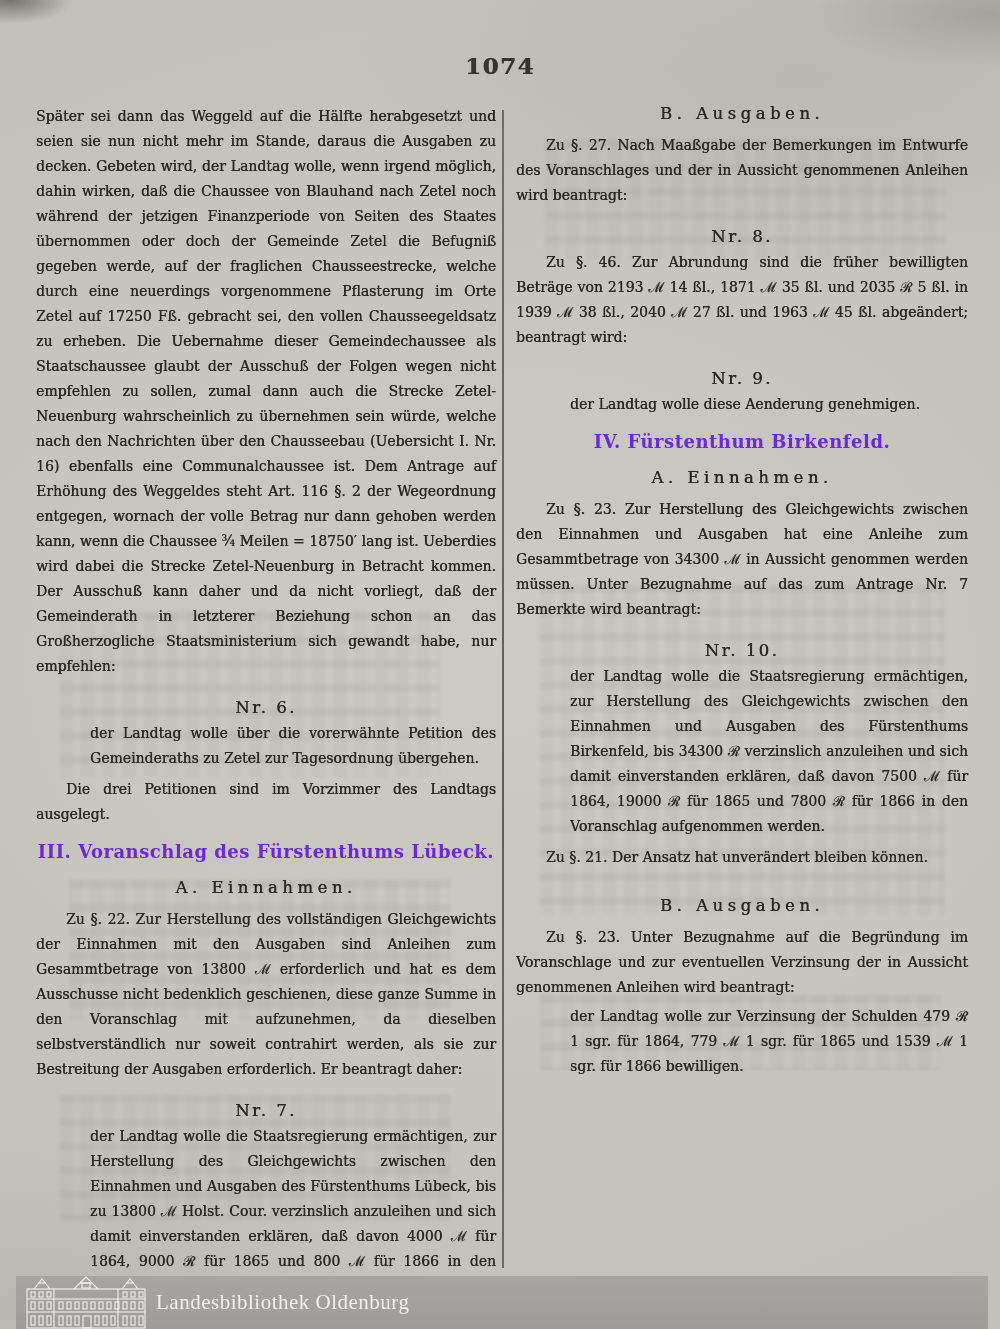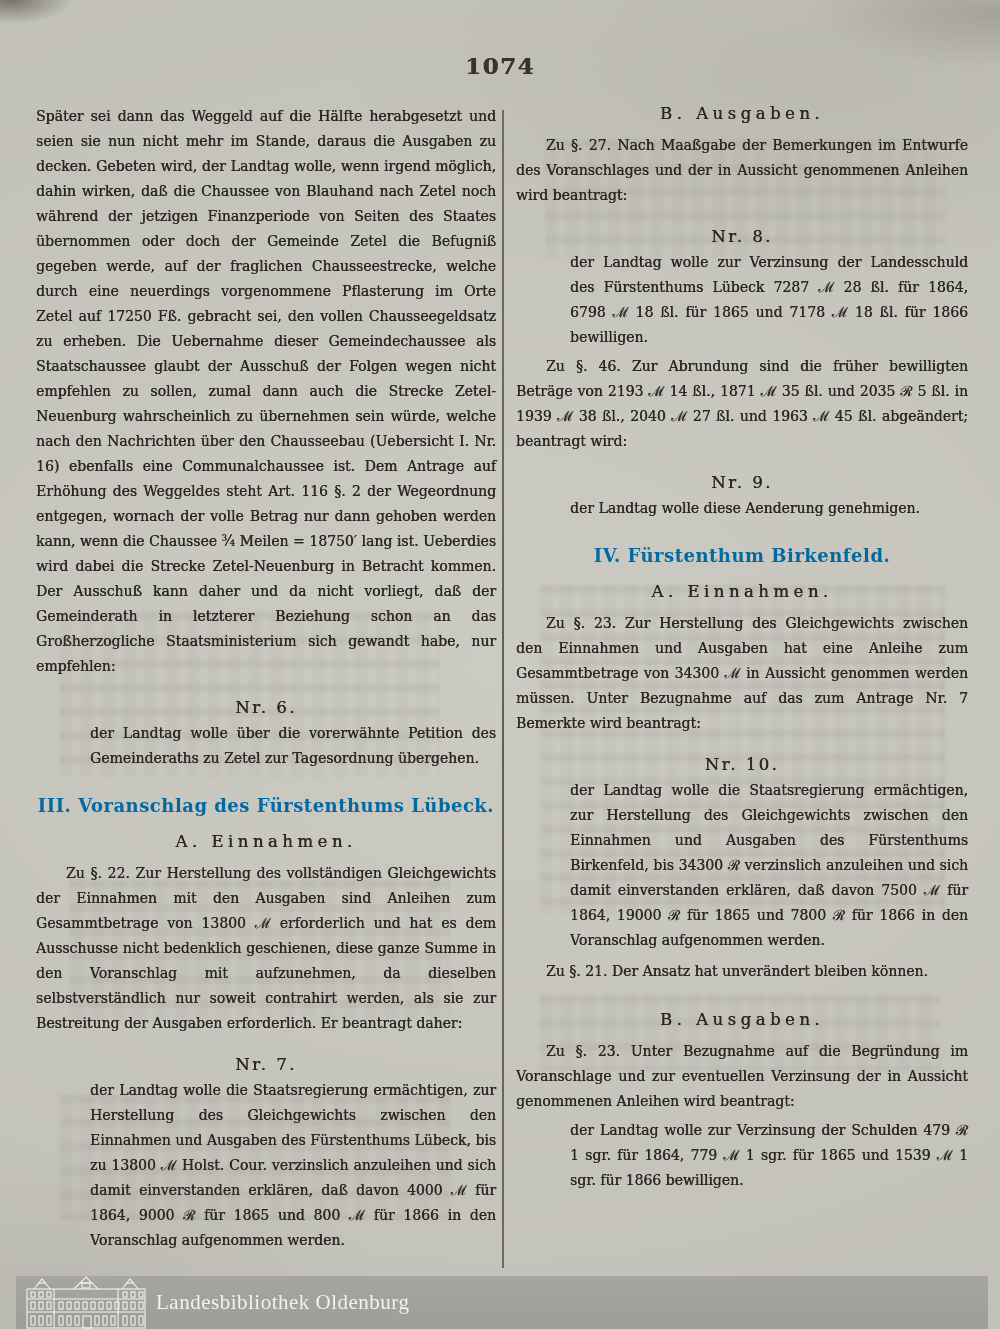--- a/index.html
+++ b/index.html
@@ -54,21 +54,21 @@
     text-shadow:.35px 0 0 rgba(43,38,32,.9);
   }
   .indent{text-indent:30px;}
   .petition{margin:4px 0 4px 54px;}
   .nr{
     text-align:center;font-size:16.5px;font-weight:normal;letter-spacing:2.5px;
     margin:19px 0 3px;text-shadow:.4px 0 0 rgba(43,38,32,.9);
   }
   .section{
     text-align:center;font-size:18px;font-weight:bold;letter-spacing:.5px;
-    margin:24px 0 4px;color:#0369a1;
+    margin:14px 0 4px;color:#6d28d9;
   }
   .sub{
     text-align:center;font-size:16.5px;font-weight:normal;letter-spacing:4.5px;
     margin:16px 0 10px;text-shadow:.4px 0 0 rgba(43,38,32,.9);
   }
   .mt0{margin-top:0;}
   .mt6{margin-top:6px;}
   .mt14{margin-top:4px;}
   .mt26{margin-top:26px;}
 
@@ -98,35 +98,35 @@
   <div class="bleed b6"></div>
 
   <div class="page-number">1074</div>
 
   <div class="columns">
 
     <div class="col col-left">
       <p class="para mt0">Später sei dann das Weggeld auf die Hälfte herabgesetzt und seien sie nun nicht mehr im Stande, daraus die Ausgaben zu decken. Gebeten wird, der Landtag wolle, wenn irgend möglich, dahin wirken, daß die Chaussee von Blauhand nach Zetel noch während der jetzigen Finanzperiode von Seiten des Staates übernommen oder doch der Gemeinde Zetel die Befugniß gegeben werde, auf der fraglichen Chausseestrecke, welche durch eine neuerdings vorgenommene Pflasterung im Orte Zetel auf 17250 Fß. gebracht sei, den vollen Chausseegeldsatz zu erheben. Die Uebernahme dieser Gemeindechaussee als Staatschaussee glaubt der Ausschuß der Folgen wegen nicht empfehlen zu sollen, zumal dann auch die Strecke Zetel-Neuenburg wahrscheinlich zu übernehmen sein würde, welche nach den Nachrichten über den Chausseebau (Uebersicht I. Nr. 16) ebenfalls eine Communalchaussee ist. Dem Antrage auf Erhöhung des Weggeldes steht Art. 116 §. 2 der Wegeordnung entgegen, wornach der volle Betrag nur dann gehoben werden kann, wenn die Chaussee ¾ Meilen = 18750′ lang ist. Ueberdies wird dabei die Strecke Zetel-Neuenburg in Betracht kommen. Der Ausschuß kann daher und da nicht vorliegt, daß der Gemeinderath in letzterer Beziehung schon an das Großherzogliche Staatsministerium sich gewandt habe, nur empfehlen:</p>
       <h4 class="nr">Nr. 6.</h4>
       <p class="petition">der Landtag wolle über die vorerwähnte Petition des Gemeinderaths zu Zetel zur Tagesordnung übergehen.</p>
+      <p class="para indent mt6">Die drei Petitionen sind im Vorzimmer des Landtags ausgelegt.</p>
       <h3 class="section">III. Voranschlag des Fürstenthums Lübeck.</h3>
       <h4 class="sub">A. Einnahmen.</h4>
       <p class="para indent">Zu §. 22. Zur Herstellung des vollständigen Gleichgewichts der Einnahmen mit den Ausgaben sind Anleihen zum Gesammtbetrage von 13800 ℳ erforderlich und hat es dem Ausschusse nicht bedenklich geschienen, diese ganze Summe in den Voranschlag mit aufzunehmen, da dieselben selbstverständlich nur soweit contrahirt werden, als sie zur Bestreitung der Ausgaben erforderlich. Er beantragt daher:</p>
       <h4 class="nr">Nr. 7.</h4>
       <p class="petition">der Landtag wolle die Staatsregierung ermächtigen, zur Herstellung des Gleichgewichts zwischen den Einnahmen und Ausgaben des Fürstenthums Lübeck, bis zu 13800 ℳ Holst. Cour. verzinslich anzuleihen und sich damit einverstanden erklären, daß davon 4000 ℳ für 1864, 9000 ℛ für 1865 und 800 ℳ für 1866 in den Voranschlag aufgenommen werden.</p>
 
     </div>
 
     <div class="divider"></div>
 
     <div class="col col-right">
       <h4 class="sub mt0">B. Ausgaben.</h4>
       <p class="para indent">Zu §. 27. Nach Maaßgabe der Bemerkungen im Entwurfe des Voranschlages und der in Aussicht genommenen Anleihen wird beantragt:</p>
       <h4 class="nr">Nr. 8.</h4>
-      <p class="petition">der Landtag wolle zur Verzinsung der Landesschuld des Fürstenthums Lübeck 7287 ℳ 28 ßl. für 1864, 6798 ℳ 18 ßl. für 1865 und 7178 ℳ 18 ßl. für 1866 bewilligen.</p>
       <p class="para indent mt14">Zu §. 46. Zur Abrundung sind die früher bewilligten Beträge von 2193 ℳ 14 ßl., 1871 ℳ 35 ßl. und 2035 ℛ 5 ßl. in 1939 ℳ 38 ßl., 2040 ℳ 27 ßl. und 1963 ℳ 45 ßl. abgeändert; beantragt wird:</p>
       <h4 class="nr">Nr. 9.</h4>
       <p class="petition">der Landtag wolle diese Aenderung genehmigen.</p>
       <h3 class="section">IV. Fürstenthum Birkenfeld.</h3>
       <h4 class="sub">A. Einnahmen.</h4>
       <p class="para indent">Zu §. 23. Zur Herstellung des Gleichgewichts zwischen den Einnahmen und Ausgaben hat eine Anleihe zum Gesammtbetrage von 34300 ℳ in Aussicht genommen werden müssen. Unter Bezugnahme auf das zum Antrage Nr. 7 Bemerkte wird beantragt:</p>
       <h4 class="nr">Nr. 10.</h4>
       <p class="petition">der Landtag wolle die Staatsregierung ermächtigen, zur Herstellung des Gleichgewichts zwischen den Einnahmen und Ausgaben des Fürstenthums Birkenfeld, bis 34300 ℛ verzinslich anzuleihen und sich damit einverstanden erklären, daß davon 7500 ℳ für 1864, 19000 ℛ für 1865 und 7800 ℛ für 1866 in den Voranschlag aufgenommen werden.</p>
       <p class="para indent mt6">Zu §. 21. Der Ansatz hat unverändert bleiben können.</p>
       <h4 class="sub mt26">B. Ausgaben.</h4>

